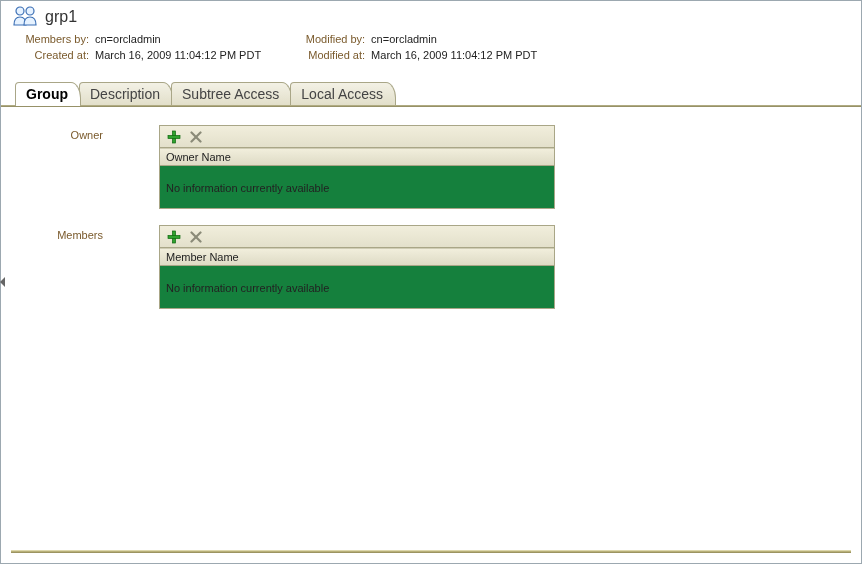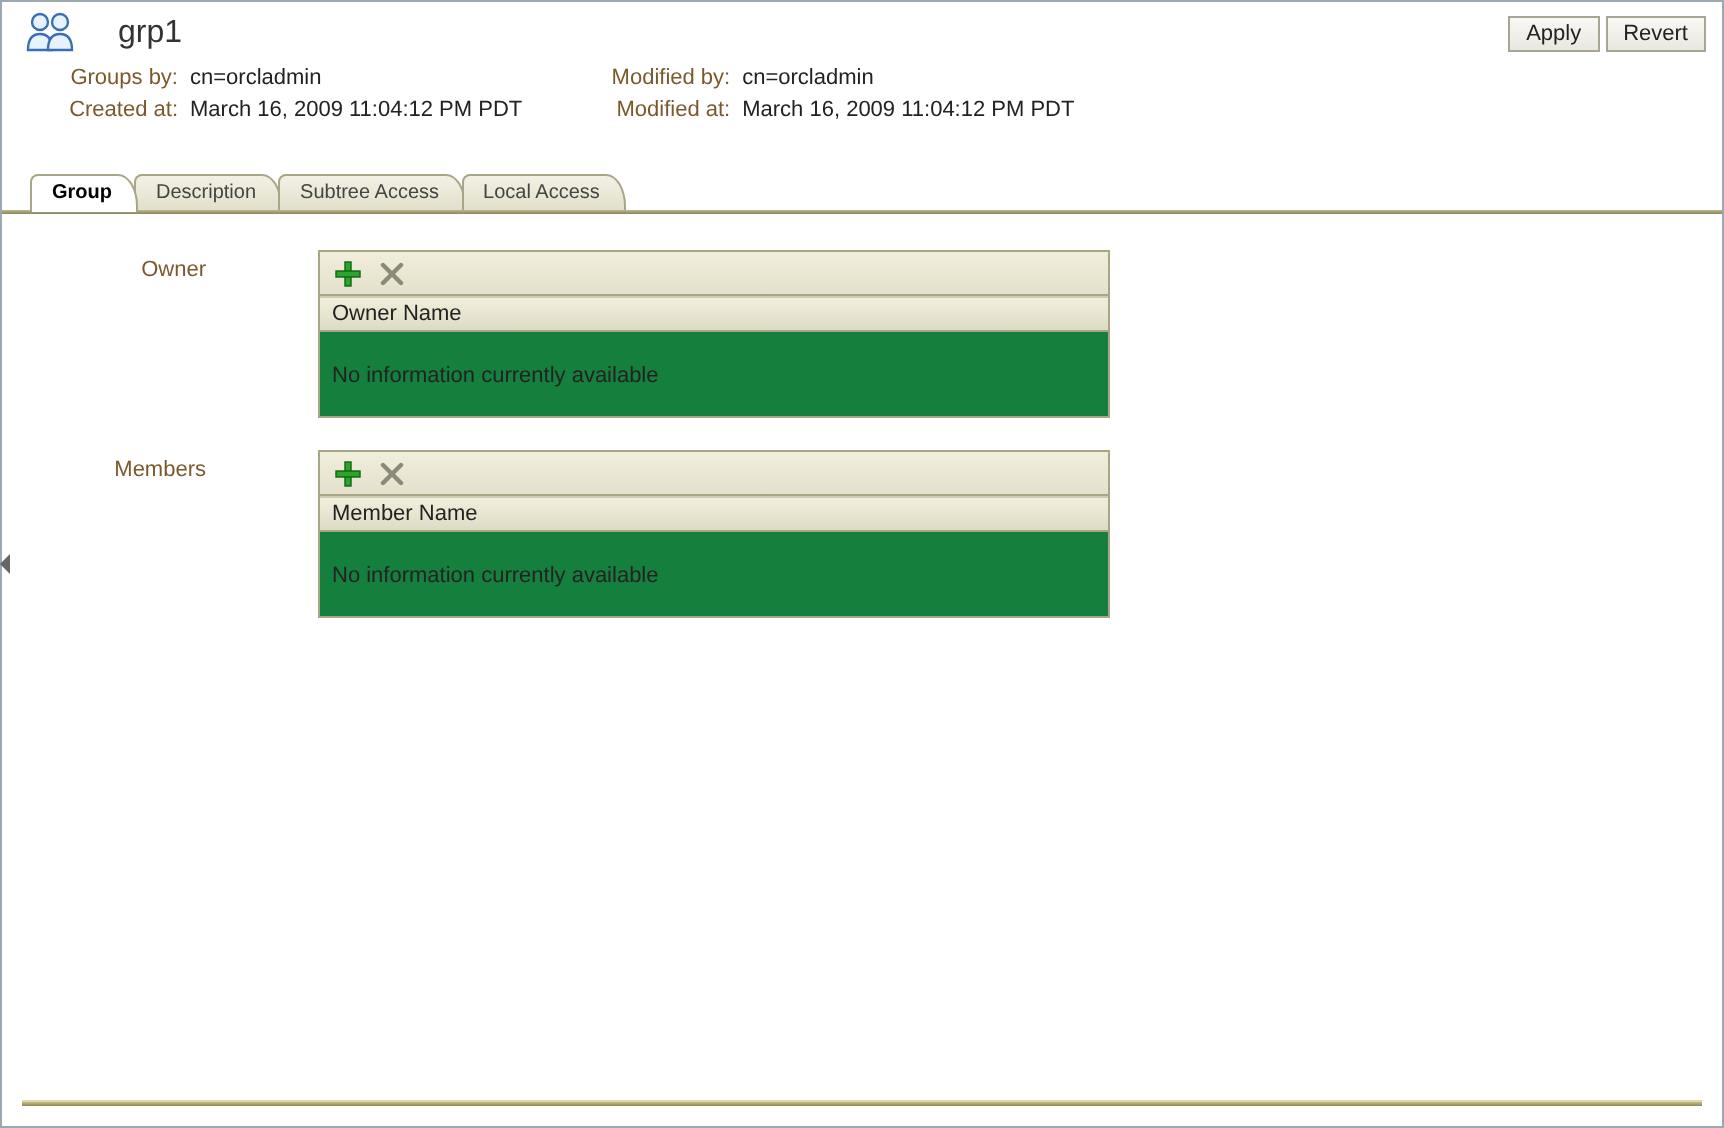--- a/index.html
+++ b/index.html
@@ -19,21 +19,21 @@
   }
   .header {
     display: flex;
     align-items: flex-start;
     justify-content: space-between;
     padding: 4px 8px 0 10px;
   }
   .title-wrap {
     display: flex;
     align-items: center;
-    gap: 20px;
+    gap: 6px;
   }
   .group-icon {
     width: 28px;
     height: 24px;
     position: relative;
   }
   .title {
     font-size: 16px;
     color: #333;
     font-weight: normal;
@@ -91,21 +91,21 @@
   }
   .tabs {
     display: flex;
     align-items: flex-end;
     padding-left: 14px;
     height: 22px;
   }
   .tab {
     position: relative;
     padding: 3px 12px 3px 10px;
-    font-size: 10px;
+    font-size: 14px;
     color: #444;
     background: linear-gradient(#f3f1e5, #e2dfca);
     border: 1px solid #a9a687;
     border-bottom: none;
     border-top-left-radius: 4px;
     border-top-right-radius: 10px 16px;
     margin-right: -2px;
     cursor: pointer;
     z-index: 1;
   }
@@ -218,31 +218,27 @@
       <span class="group-icon">
         <svg viewBox="0 0 28 24" width="28" height="24">
           <circle cx="9" cy="6" r="4" fill="#e6f2ff" stroke="#3b6fb5" stroke-width="1.2"></circle>
           <circle cx="19" cy="6" r="4" fill="#e6f2ff" stroke="#3b6fb5" stroke-width="1.2"></circle>
           <path d="M3 20 q0 -8 6 -8 q6 0 6 8 Z" fill="#e6f2ff" stroke="#3b6fb5" stroke-width="1.2"></path>
           <path d="M13 20 q0 -8 6 -8 q6 0 6 8 Z" fill="#e6f2ff" stroke="#3b6fb5" stroke-width="1.2"></path>
         </svg>
       </span>
       <span class="title">grp1</span>
     </div>
-    <div class="btns">
-      <button class="btn">Apply</button>
-      <button class="btn">Revert</button>
-    </div>
   </div>
 
   <div class="meta">
     <div class="meta-grid">
       <div class="meta-col">
         <div class="meta-row">
-          <span class="meta-lbl">Groups by:</span>
+          <span class="meta-lbl">Members by:</span>
           <span class="meta-val">cn=orcladmin</span>
         </div>
         <div class="meta-row">
           <span class="meta-lbl">Created at:</span>
           <span class="meta-val">March 16, 2009 11:04:12 PM PDT</span>
         </div>
       </div>
       <div class="meta-col">
         <div class="meta-row">
           <span class="meta-lbl">Modified by:</span>

